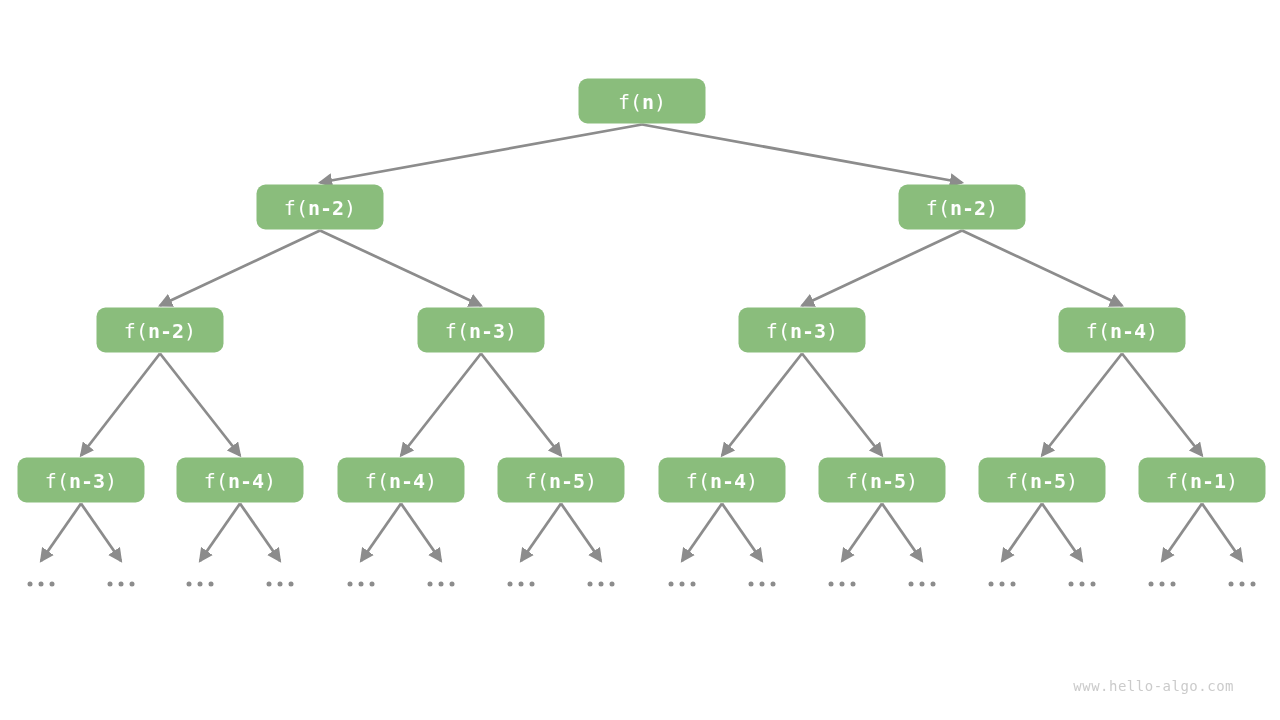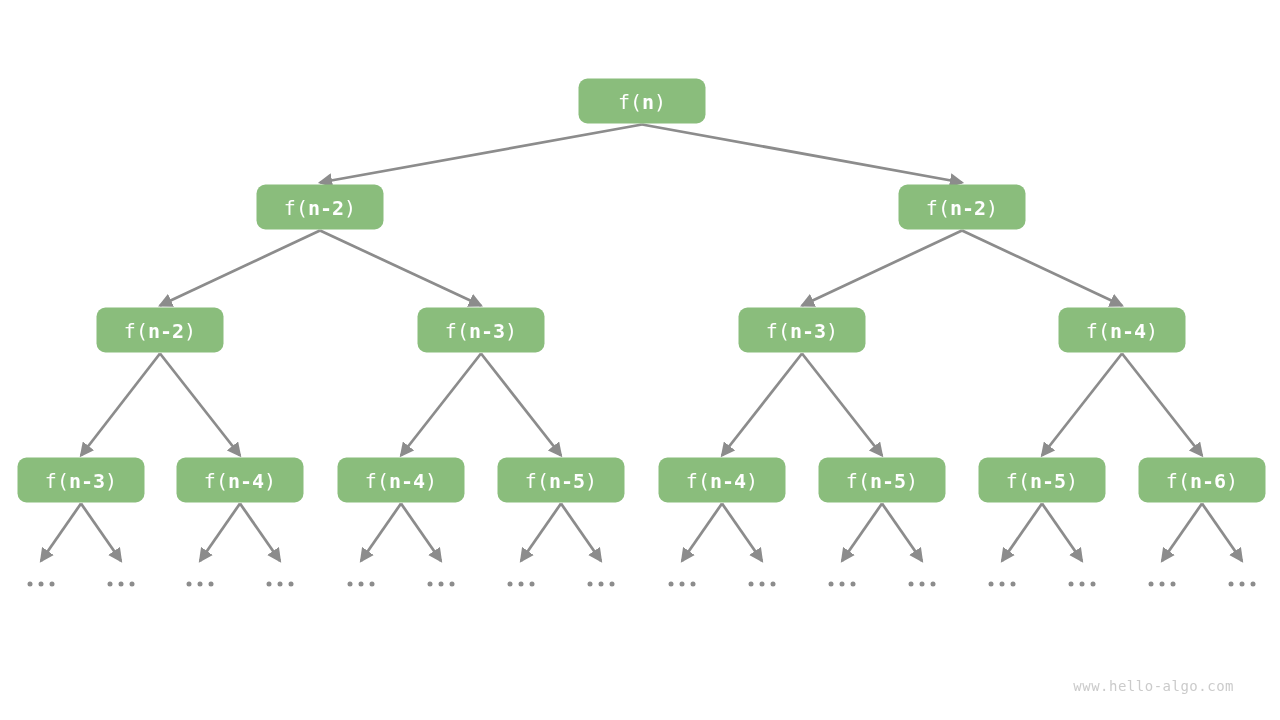--- a/index.html
+++ b/index.html
@@ -109,21 +109,21 @@
       <div class="node" style="left: 481px; top: 330px; background: rgb(138, 189, 124); color: rgb(255, 255, 255);">f(<span class="bold">n-3</span>)</div>
       <div class="node" style="left: 802px; top: 330px; background: rgb(138, 189, 124); color: rgb(255, 255, 255);">f(<span class="bold">n-3</span>)</div>
       <div class="node" style="left: 1122px; top: 330px; background: rgb(138, 189, 124); color: rgb(255, 255, 255);">f(<span class="bold">n-4</span>)</div>
       <div class="node" style="left: 81px; top: 480px; background: rgb(138, 189, 124); color: rgb(255, 255, 255);">f(<span class="bold">n-3</span>)</div>
       <div class="node" style="left: 240px; top: 480px; background: rgb(138, 189, 124); color: rgb(255, 255, 255);">f(<span class="bold">n-4</span>)</div>
       <div class="node" style="left: 401px; top: 480px; background: rgb(138, 189, 124); color: rgb(255, 255, 255);">f(<span class="bold">n-4</span>)</div>
       <div class="node" style="left: 561px; top: 480px; background: rgb(138, 189, 124); color: rgb(255, 255, 255);">f(<span class="bold">n-5</span>)</div>
       <div class="node" style="left: 722px; top: 480px; background: rgb(138, 189, 124); color: rgb(255, 255, 255);">f(<span class="bold">n-4</span>)</div>
       <div class="node" style="left: 882px; top: 480px; background: rgb(138, 189, 124); color: rgb(255, 255, 255);">f(<span class="bold">n-5</span>)</div>
       <div class="node" style="left: 1042px; top: 480px; background: rgb(138, 189, 124); color: rgb(255, 255, 255);">f(<span class="bold">n-5</span>)</div>
-      <div class="node" style="left: 1202px; top: 480px; background: rgb(138, 189, 124); color: rgb(255, 255, 255);">f(<span class="bold">n-6</span>)</div>
+      <div class="node" style="left: 1202px; top: 480px; background: rgb(138, 189, 124); color: rgb(255, 255, 255);">f(<span class="bold">n-1</span>)</div>
     </div>
   <div id="ellipsis-row">
       <div class="ellipsis" title="..." style="left: 41px; top: 584px;">
         <div class="dot" style="background: rgb(140, 140, 140);"></div>
         <div class="dot" style="background: rgb(140, 140, 140);"></div>
         <div class="dot" style="background: rgb(140, 140, 140);"></div>
       </div>
       <div class="ellipsis" title="..." style="left: 121px; top: 584px;">
         <div class="dot" style="background: rgb(140, 140, 140);"></div>
         <div class="dot" style="background: rgb(140, 140, 140);"></div>

